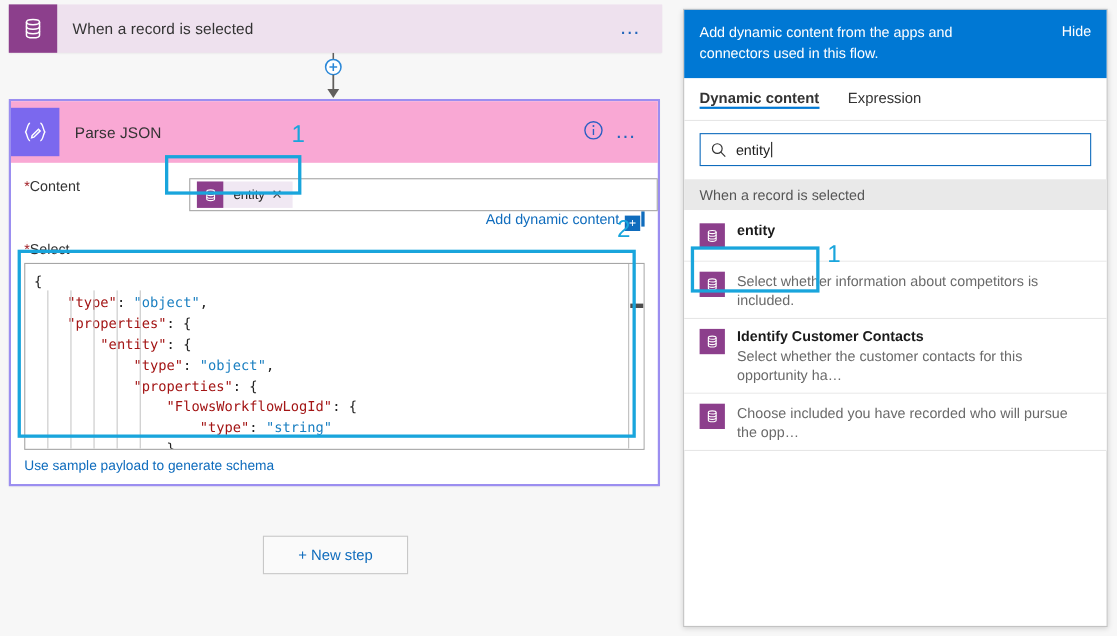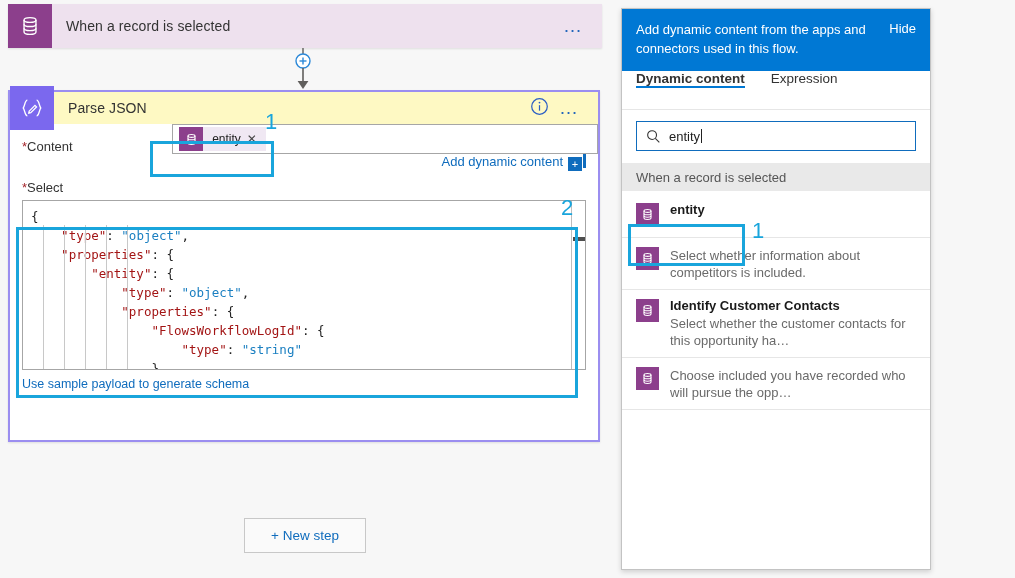--- a/index.html
+++ b/index.html
@@ -70,22 +70,22 @@
   .pj-card {
     position: absolute;
     left: 8px; top: 90px;
     width: 592px; height: 352px;
     background: #fff;
     border: 2px solid #9b8ef0;
     box-sizing: border-box;
     box-shadow: 0 1px 2px rgba(0,0,0,0.10);
   }
   .pj-header {
-    height: 32px;
-    background: #fef9c3;
+    height: 56px;
+    background: #f9a8d4;
     display: flex;
     align-items: center;
     position: relative;
   }
   .icon-braces { background: #7b68ee; }
   .pj-info {
     margin-left: auto;
     margin-right: 10px;
     color: #2b5fc4;
   }
@@ -93,21 +93,22 @@
     margin-right: 18px;
     color: #2266bb;
     font-size: 19px;
     letter-spacing: 2px;
     line-height: 10px;
   }
 
   
   .field-row {
     display: flex;
-    align-items: flex-end;
+    align-items: flex-start;
+    margin-top: 14px;
     padding-left: 12px;
     gap: 24px;
   }
   .field-label {
     width: 128px;
     font-size: 13px;
     color: #333;
   }
   .req-star { color: #a4262c; }
   .content-input {
@@ -236,35 +237,34 @@
   
   .btn-row {
     position: absolute;
     left: 0; top: 487px;
     width: 610px;
     display: flex;
     justify-content: center;
     gap: 46px;
   }
   .btn {
-    width: 122px; height: 35px;
+    width: 132px; height: 35px;
     border: 1px solid #c8c8c8;
     background: #fafafa;
     color: #0f6cbd;
     font-size: 13.5px;
     font-family: "Liberation Sans", sans-serif;
     cursor: pointer;
-    margin-top: 31px;
   }
 
   
   #flyout {
     position: absolute;
     left: 621px; top: 8px;
-    width: 310px; height: 562px;
+    width: 386px; height: 562px;
     background: #fff;
     border: 1px solid #c3c3c3;
     box-sizing: border-box;
     box-shadow: 0 2px 5px rgba(0,0,0,0.16);
   }
   .fly-header {
     background: #0078d4;
     color: #fff;
     height: 62px;
     display: flex;
@@ -280,21 +280,21 @@
   .fly-hide {
     margin-left: auto;
     font-size: 13px;
     color: #fff;
     cursor: pointer;
     padding-top: 1px;
   }
   .fly-tabs {
     display: flex;
     height: 38px;
-    align-items: flex-start;
+    align-items: center;
     border-bottom: 1px solid #e6e6e6;
     padding-left: 14px;
   }
   .fly-tab {
     display: flex;
     align-items: center;
     font-size: 13.5px;
     color: #333;
     margin-right: 26px;
     cursor: pointer;

